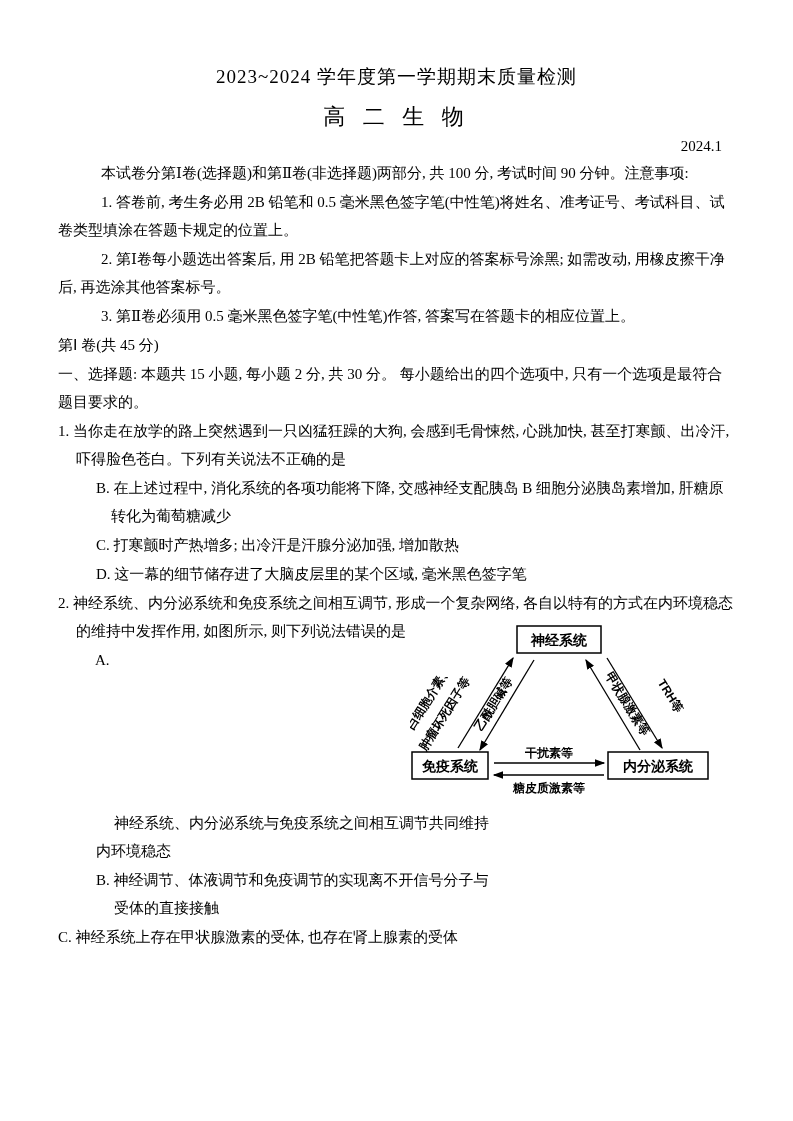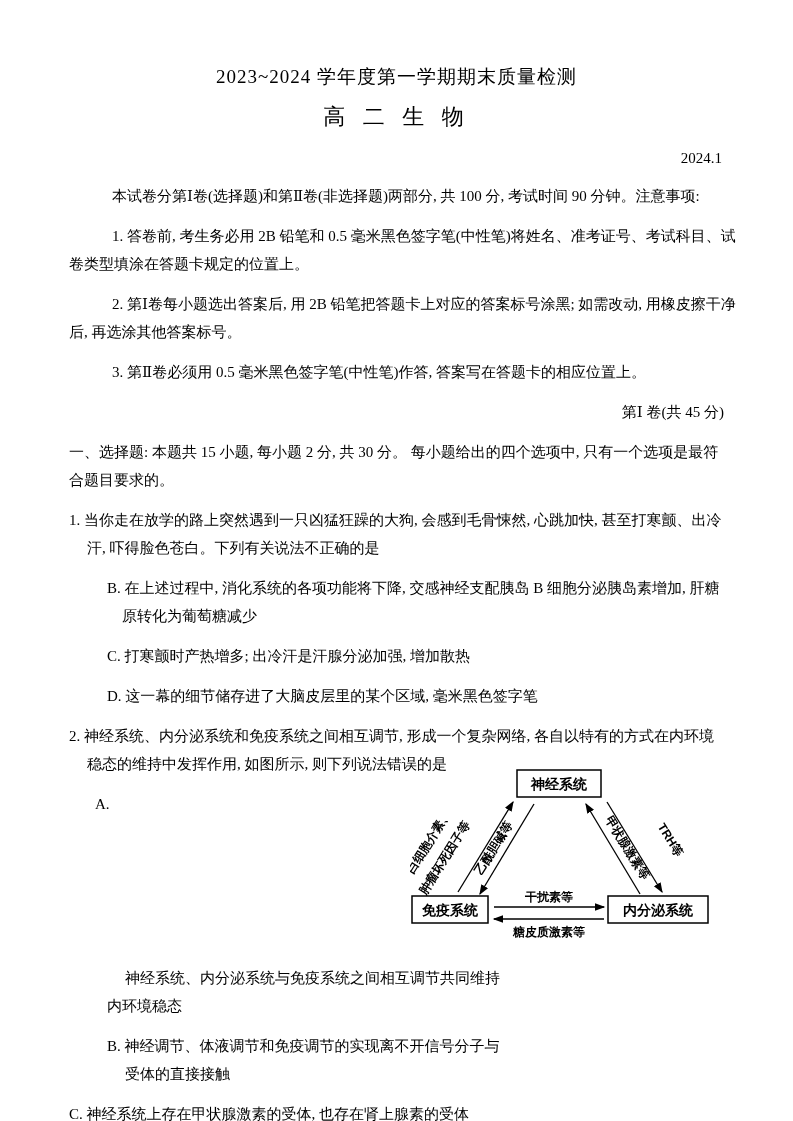--- a/index.html
+++ b/index.html
@@ -7,25 +7,25 @@
     width:793px; height:1121px;
     background:#ffffff; color:#000000;
     font-family:"Liberation Serif","DejaVu Serif",serif;
     font-size:15px; line-height:28px;
     overflow:hidden;
   }
   .page { padding:62px 78px 0 57px; width:679px; }
 
   .title   { text-align:center; font-size:19px; line-height:30px; letter-spacing:1px; }
   .subject { text-align:center; font-size:22px; line-height:34px; letter-spacing:6px; margin-top:8px; }
-  .date    { text-align:right; line-height:24px; margin-top:12px; padding-right:14px; }
+  .date    { text-align:right; line-height:24px; padding-right:14px; }
 
-  p { margin:12px; }
+  p { margin:1px; }
   .notice-p   { text-indent:43px; width:674px; }
-  .heading-c  { text-align:right; }
+  .heading-c  { text-align:left;font-family:Liberation Serif, serif; }
   .directions { }
   .stem  { padding-left:18px; text-indent:-18px; }
   .opt   { padding-left:53px; text-indent:-15px; }
 
   .q2a-row { position:relative; min-height:162px; }
   .optA-label { position:absolute; left:38px; top:0; }
   .diagram-svg { position:absolute; right:26px; top:-22px; }
 
   .caption { padding-left:38px; text-indent:18px; width:440px; box-sizing:border-box; }
   .opt-b   { padding-left:56px; text-indent:-18px; width:440px; box-sizing:border-box; }

